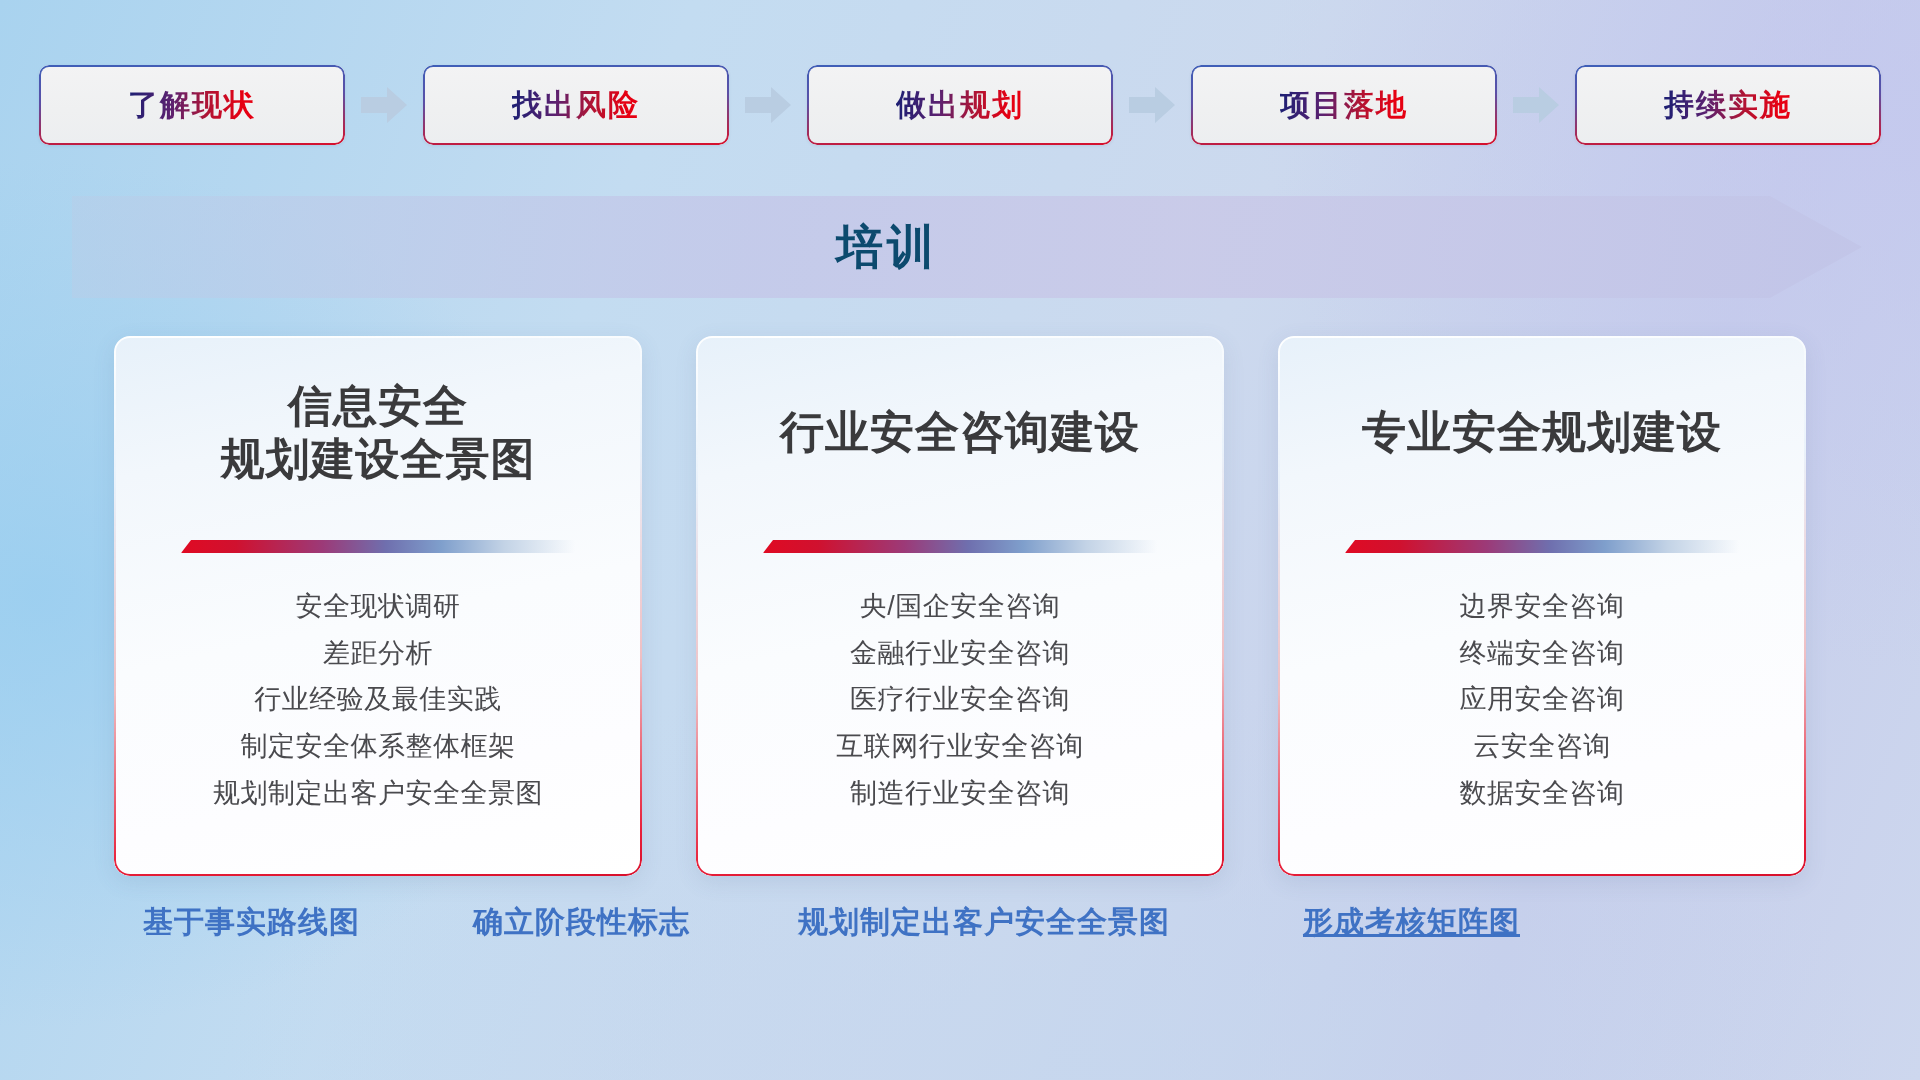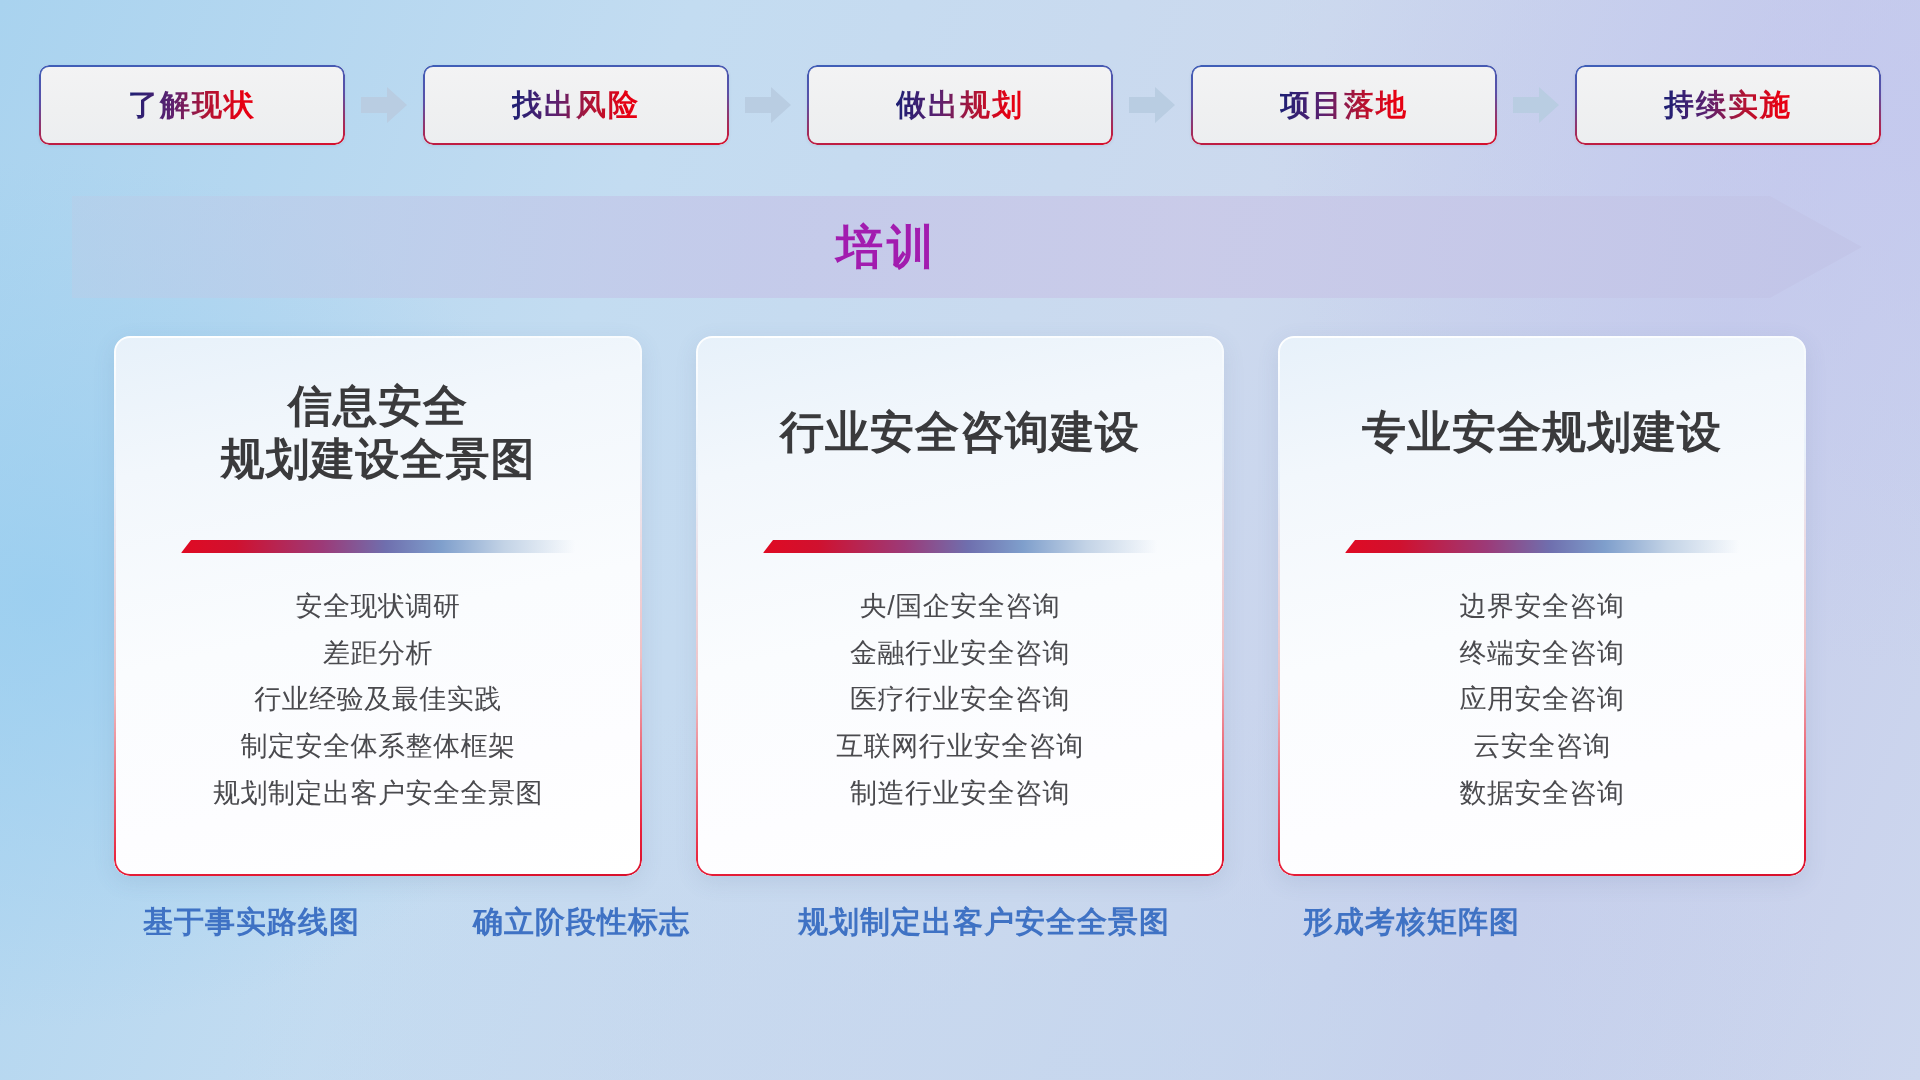--- a/index.html
+++ b/index.html
@@ -55,21 +55,21 @@
   }
   .banner-shape{
     position:absolute; inset:0;
     background:linear-gradient(98deg, rgba(183,206,233,0.55) 0%, rgba(196,200,233,0.85) 38%, rgba(201,201,232,0.88) 62%, rgba(193,196,231,0.78) 100%);
     clip-path:polygon(0 0, calc(100% - 92px) 0, 100% 50%, calc(100% - 92px) 100%, 0 100%);
   }
   .banner-title{
     position:absolute; inset:0;
     display:flex; align-items:center; justify-content:center;
     padding-right:160px;
-    font-size:47px; font-weight:bold; color:#a21caf; letter-spacing:4px;
+    font-size:47px; font-weight:bold; color:#0c4a6e; letter-spacing:4px;
   }
 
   
   .cards{
     position:absolute; left:0; top:336px; width:1920px; height:540px;
     display:flex; justify-content:center; gap:54px;
   }
   .card{
     position:relative;
     width:528px; height:540px;
@@ -126,21 +126,21 @@
     position:absolute; left:8px; top:902px; width:1920px; height:60px;
   }
   .footer-label{
     position:absolute; top:0;
     font-size:30px; font-weight:bold; color:#3f72c4; letter-spacing:1px;
     white-space:nowrap;
   }
   .f0{ left:135px; }
   .f1{ left:465px; }
   .f2{ left:790px; }
-  .f3{ left:1295px; }
+  .f3{ left:1295px;text-decoration:underline; }
 </style>
 </head>
 <body>
 
 <div class="steps">
 
   <div class="step">
     <span class="step-label">了解现状</span>
   </div>
   <div class="step-arrow">

